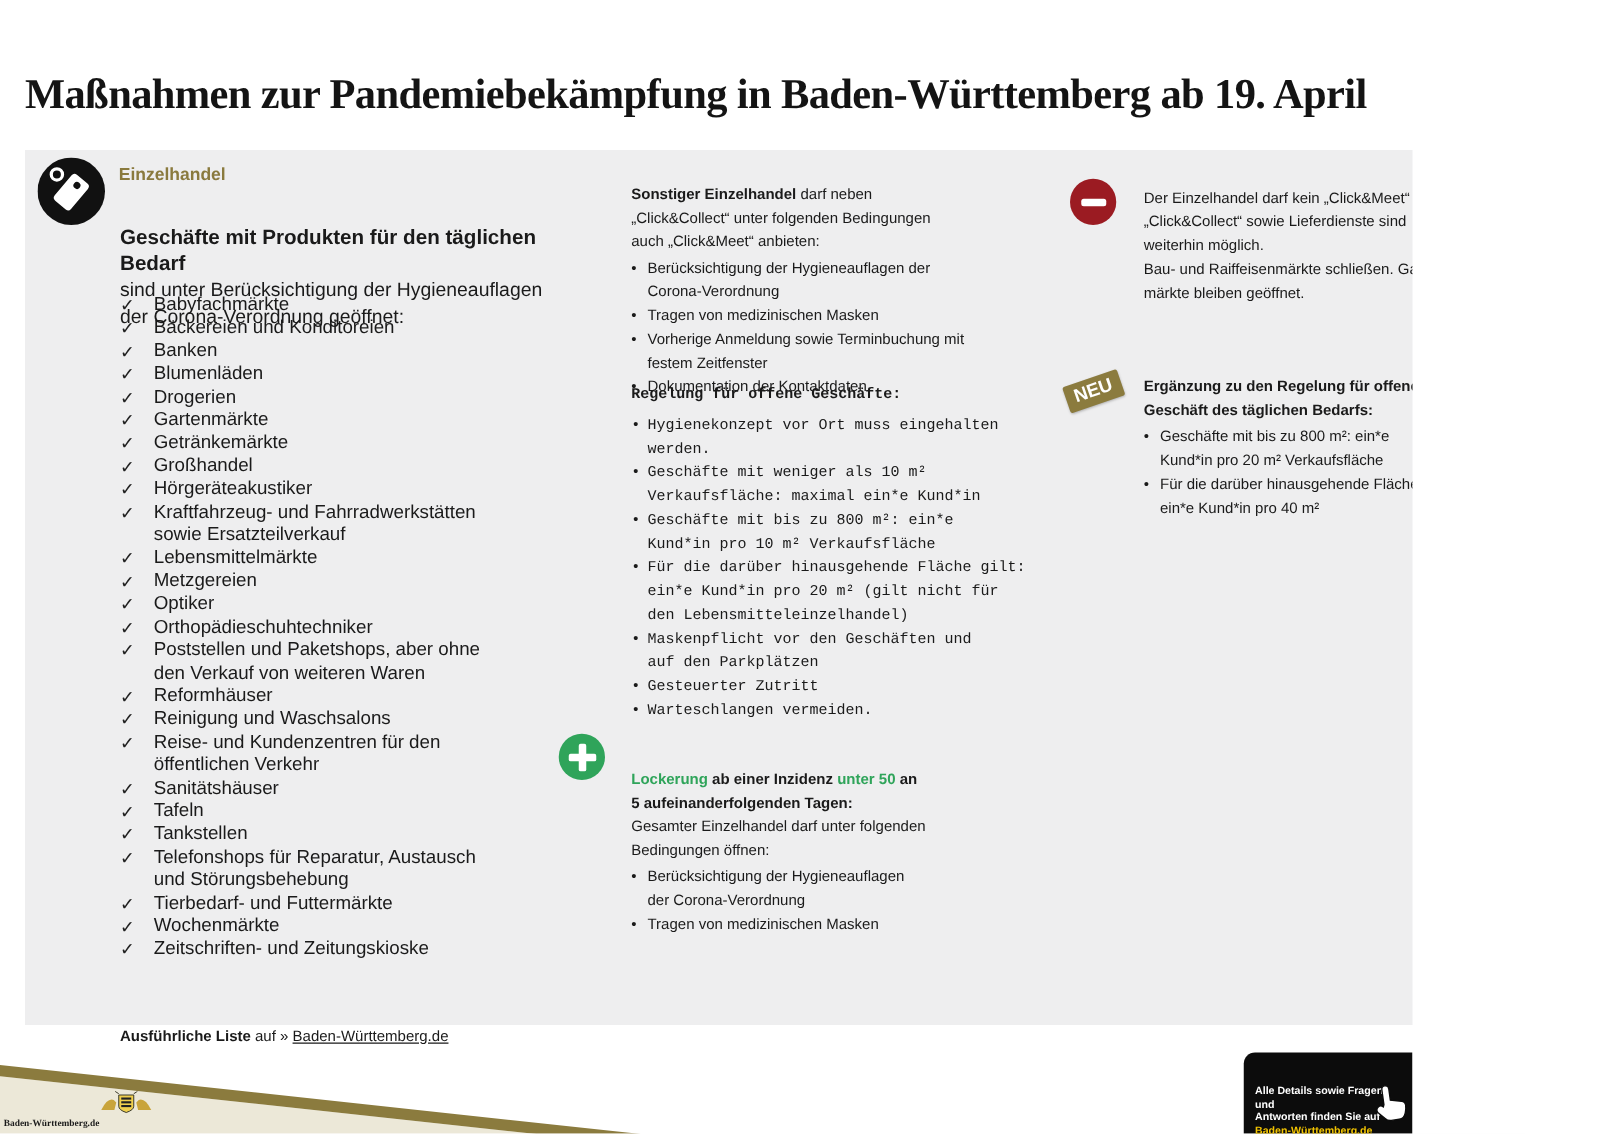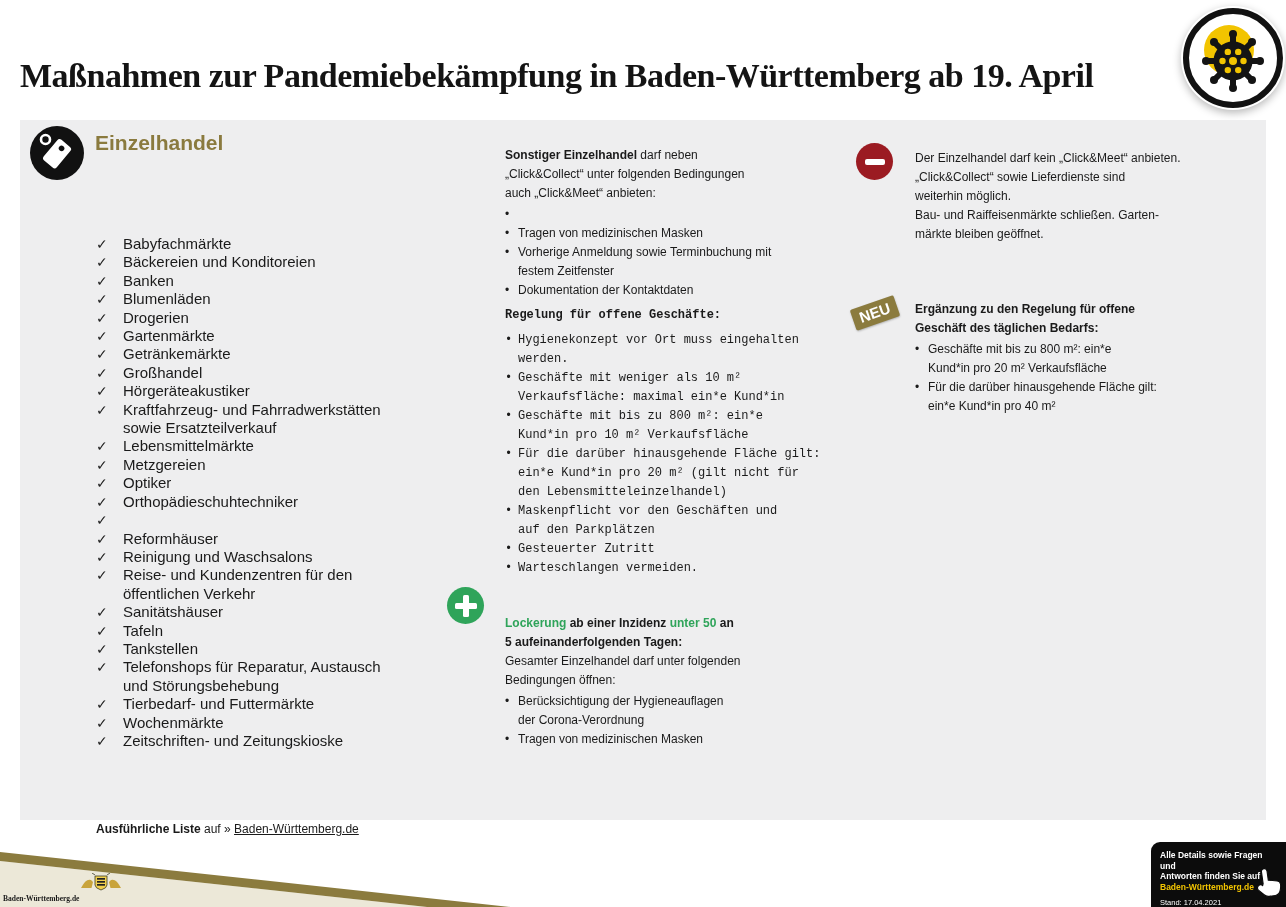--- a/index.html
+++ b/index.html
@@ -1,16 +1,16 @@
 <!DOCTYPE html>
 <html><head>
 <meta charset="utf-8">
 <style>
   html,body{margin:0;padding:0;background:#fff;}
-  .page{position:relative;width:1286px;height:907px;overflow:hidden;background:#ffffff;
+  .page{position:relative;width:1130px;height:907px;overflow:hidden;background:#ffffff;
         font-family:"Liberation Sans",sans-serif;color:#1a1a1a;}
   .abs{position:absolute;}
 
   
   .title{left:20px;top:34px;width:1150px;font-family:"Liberation Serif",serif;
          font-weight:bold;font-size:34px;letter-spacing:-0.5px;color:#141414;}
 
   
   .badge{left:1181px;top:6px;width:104px;height:104px;border-radius:50%;background:#fff;
          box-shadow:0 3px 8px rgba(0,0,0,.28);display:flex;align-items:center;justify-content:center;}
@@ -23,21 +23,21 @@
   
   .t{white-space:pre-line;}
   .b{font-weight:bold;}
   .gold{color:#8a7a3e;}
   .g{color:#2fa45a;}
   .rd{color:#9b1b22;}
   .r2{color:#c3151f;}
 
   
   .tagicon{left:30px;top:126px;}
-  .col1head{left:95px;top:131px;font-size:21px;font-weight:bold;}
+  .col1head{left:95px;top:131px;font-size:14px;font-weight:bold;}
   .col1intro{left:96px;top:159px;width:370px;font-size:15.5px;line-height:21px;}
   .col1intro .lead{display:block;font-size:16.5px;}
   .checklist{left:96px;top:235px;width:372px;font-size:15px;line-height:18.4px;}
   .crow{display:flex;}
   .ck{width:27px;flex:none;color:#222;font-size:14px;}
   .col1foot{left:96px;top:786px;font-size:12px;margin-top:36px;}
   .lnk{color:#1a1a1a;text-decoration:underline;cursor:pointer;}
 
   
   .blk{width:368px;font-size:12px;line-height:19px;margin-left:10px;}
@@ -69,21 +69,21 @@
        padding:2px 7px 3px;border-radius:2px;transform:rotate(-19deg);box-shadow:0 1px 2px rgba(0,0,0,.25);}
 
   
   .corner{left:0;top:845px;}
   .crest{left:78px;top:873px;}
   .logo-text{left:3px;top:894px;font-family:"Liberation Serif",serif;font-weight:bold;
              font-size:7.5px;color:#1a1a1a;cursor:pointer;}
 
   
   .infobox{right:0;top:842px;width:135px;height:65px;background:#0c0c0c;border-radius:9px 0 0 0;
-           padding:8px 6px 0 9px;box-sizing:border-box;color:#fff;}
+           padding:25px 6px 0 9px;box-sizing:border-box;color:#fff;}
   .infobox .line{font-size:8.5px;line-height:10.5px;font-weight:bold;}
   .infobox .yellow{color:#f2c400;cursor:pointer;}
   .infobox .stand{margin-top:6px;font-size:7.5px;font-weight:normal;color:#fff;}
   .hand{position:absolute;right:1px;top:22px;}
 </style>
 </head>
 <body>
 
 <div class="page">
 
@@ -135,20 +135,24 @@
       <g transform="rotate(40 27 27)">
         <rect x="19" y="14" width="17" height="27" rx="3" fill="#fff"></rect>
         <circle cx="27.5" cy="20.5" r="2.8" fill="#111"></circle>
       </g>
       <circle cx="15.5" cy="13.5" r="4.5" fill="none" stroke="#fff" stroke-width="2.6"></circle>
     </svg>
   </div>
 
   <div class="abs col1head gold">Einzelhandel</div>
 
+  <div class="abs col1intro t">
+    <span class="b lead">Geschäfte mit Produkten für den täglichen Bedarf</span><span>sind unter Berücksichtigung der Hygieneauflagen
+der Corona-Verordnung geöffnet:</span>
+  </div>
 
   <div class="abs checklist">
 
       <div class="crow">
         <span class="ck">✓</span>
         <span class="t">Babyfachmärkte</span>
       </div>
 
       <div class="crow">
         <span class="ck">✓</span>
@@ -211,20 +215,22 @@
         <span class="t">Optiker</span>
       </div>
 
       <div class="crow">
         <span class="ck">✓</span>
         <span class="t">Orthopädieschuhtechniker</span>
       </div>
 
       <div class="crow">
         <span class="ck">✓</span>
+        <span class="t">Poststellen und Paketshops, aber ohne
+den Verkauf von weiteren Waren</span>
       </div>
 
       <div class="crow">
         <span class="ck">✓</span>
         <span class="t">Reformhäuser</span>
       </div>
 
       <div class="crow">
         <span class="ck">✓</span>
         <span class="t">Reinigung und Waschsalons</span>
@@ -280,20 +286,22 @@
   <div class="abs blk s1">
     <div class="t">
       <span class="b">Sonstiger Einzelhandel</span><span> darf neben
 „Click&amp;Collect“ unter folgenden Bedingungen
 auch „Click&amp;Meet“ anbieten:</span>
     </div>
     <div class="blist">
 
         <div class="brow">
           <span class="bu">•</span>
+          <span class="t">Berücksichtigung der Hygieneauflagen der
+Corona-Verordnung</span>
         </div>
 
         <div class="brow">
           <span class="bu">•</span>
           <span class="t">Tragen von medizinischen Masken</span>
         </div>
 
         <div class="brow">
           <span class="bu">•</span>
           <span class="t">Vorherige Anmeldung sowie Terminbuchung mit

